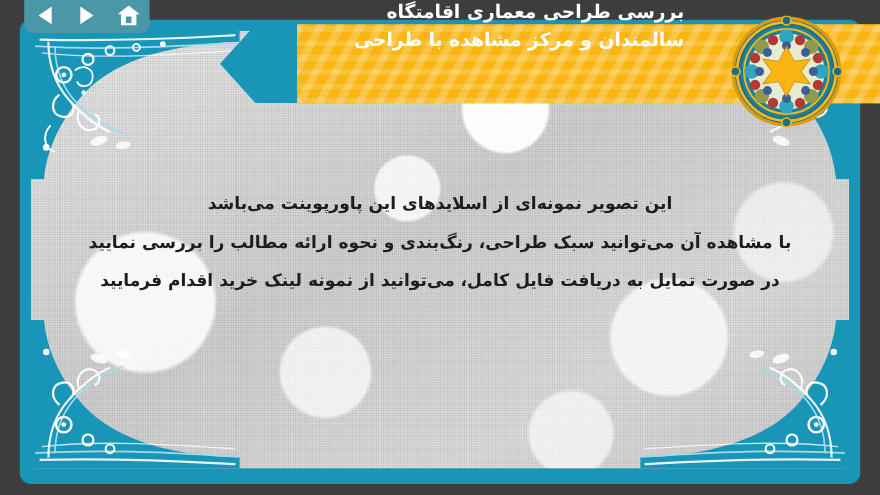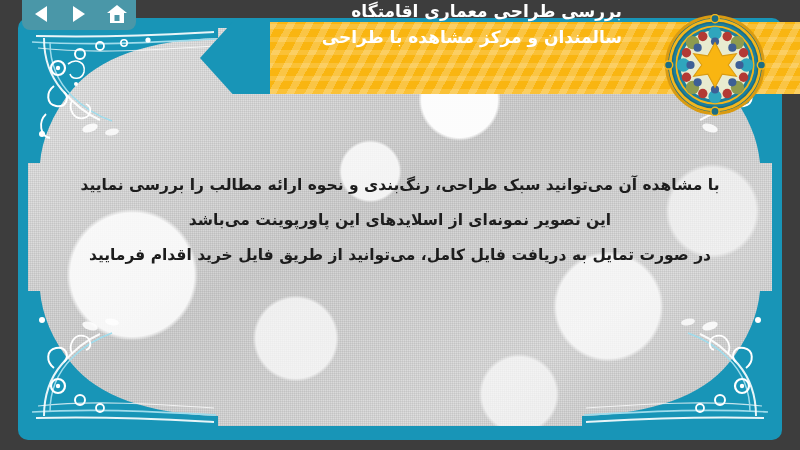--- a/index.html
+++ b/index.html
@@ -255,23 +255,23 @@
           <circle cx="72" cy="18" r="4" fill="none" stroke="#ffffff" stroke-width="1.8"></circle>
           <path d="M26 58 C18 64 18 76 28 78 C38 80 42 70 36 64" stroke="#ffffff" stroke-width="2" fill="none"></path>
           <path d="M44 72 C40 82 46 92 56 90 C64 88 64 78 58 76" stroke="#ffffff" stroke-width="1.8" fill="none"></path>
           <ellipse cx="62" cy="100" rx="8" ry="4" fill="#ffffff" opacity=".85" transform="rotate(-18 62 100)"></ellipse>
           <ellipse cx="84" cy="104" rx="7" ry="3.4" fill="#ffffff" opacity=".8" transform="rotate(-10 84 104)"></ellipse>
           <circle cx="14" cy="106" r="3" fill="#ffffff"></circle>
         </svg>
       </div>
 
       <div id="body-text">
+        <div class="body-line">این تصویر نمونه‌ای از اسلایدهای این پاورپوینت می‌باشد</div>
         <div class="body-line">با مشاهده آن می‌توانید سبک طراحی، رنگ‌بندی و نحوه ارائه مطالب را بررسی نمایید</div>
-        <div class="body-line">این تصویر نمونه‌ای از اسلایدهای این پاورپوینت می‌باشد</div>
-        <div class="body-line">در صورت تمایل به دریافت فایل کامل، می‌توانید از طریق فایل خرید اقدام فرمایید</div>
+        <div class="body-line">در صورت تمایل به دریافت فایل کامل، می‌توانید از نمونه لینک خرید اقدام فرمایید</div>
       </div>
 
     </div>
   </div>
 
   <div id="header-group">
     <div id="teal-tab"></div>
     <div id="yellow-banner"></div>
 
     <div class="title-line" id="t1">بررسی طراحی معماری اقامتگاه</div>

